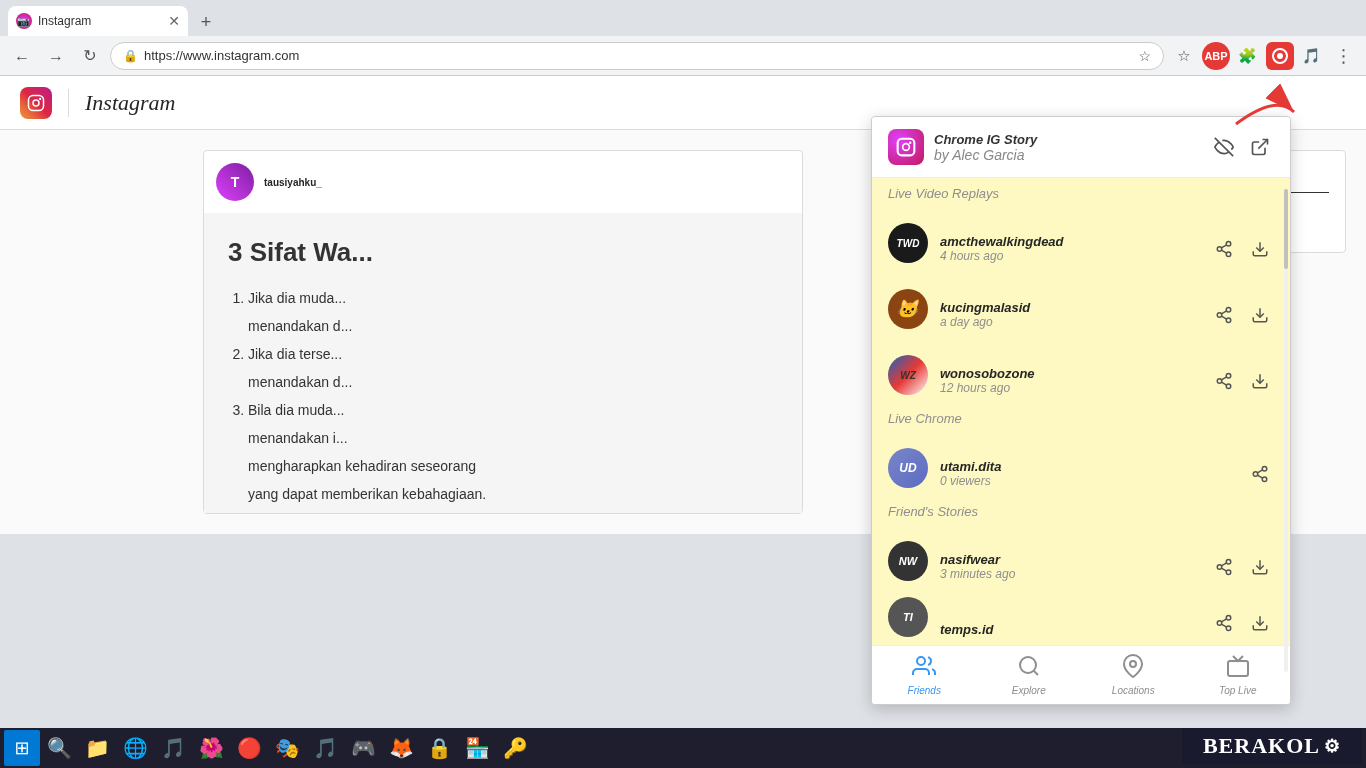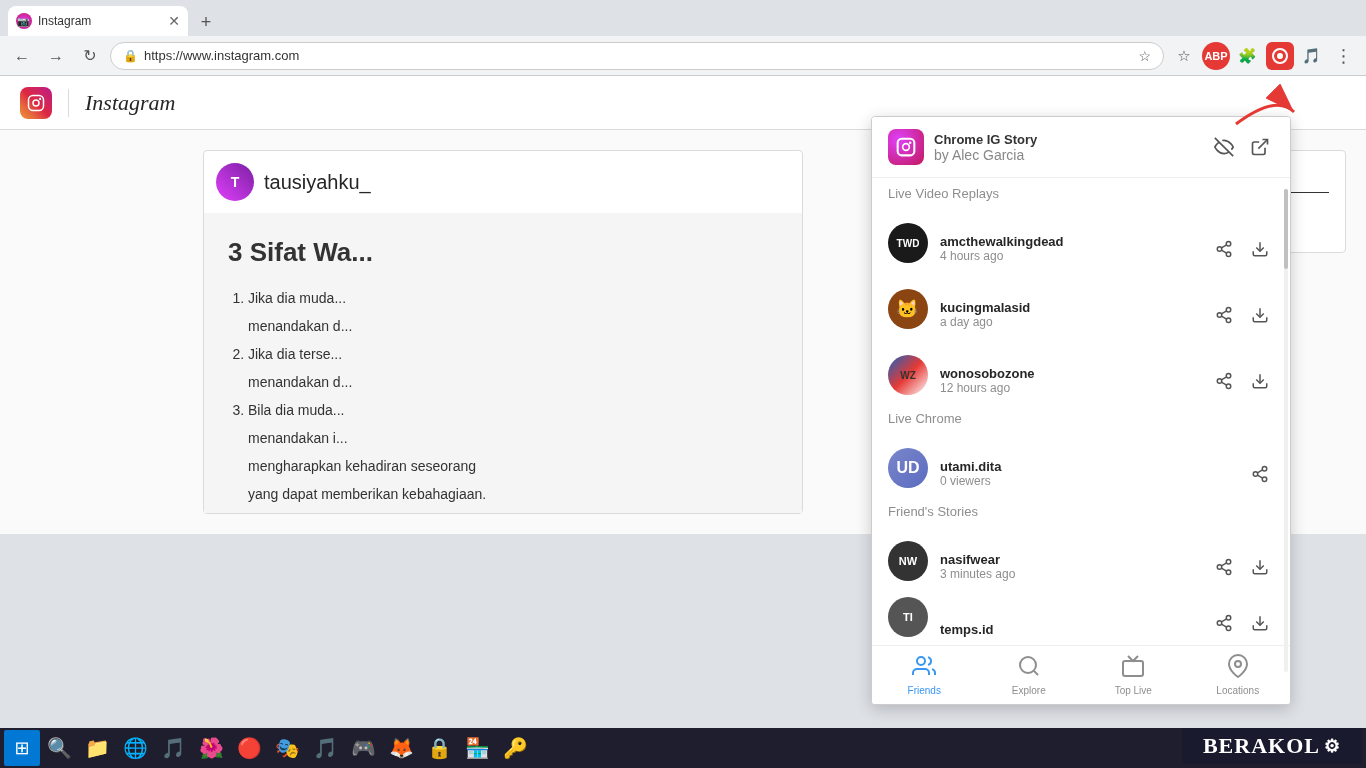--- a/index.html
+++ b/index.html
@@ -34,43 +34,43 @@
     .ig-logo-icon { width: 32px; height: 32px; background: linear-gradient(45deg, #f09433, #e6683c, #dc2743, #cc2366, #bc1888); border-radius: 8px; display: flex; align-items: center; justify-content: center; color: white; font-size: 18px; }
     .ig-divider { height: 28px; width: 1px; background: #dbdbdb; }
     .ig-logo-text { font-family: Georgia, serif; font-size: 22px; color: #262626; font-style: italic; }
 
     
     .ig-content { flex: 1; display: flex; overflow: hidden; }
     .ig-main { flex: 1; padding: 20px; overflow-y: auto; }
     .ig-post-card { background: #fff; border: 1px solid #dbdbdb; border-radius: 4px; max-width: 600px; margin: 0 auto; }
     .post-header { padding: 12px; display: flex; align-items: center; gap: 10px; }
     .post-avatar { width: 38px; height: 38px; border-radius: 50%; background: linear-gradient(45deg, #e040fb, #7b1fa2); display: flex; align-items: center; justify-content: center; color: white; font-size: 14px; font-weight: bold; }
-    .post-username { font-size: 20px; font-weight: normal; color: #262626; }
+    .post-username { font-size: 10px; font-weight: bold; color: #262626; }
     .post-image { width: 100%; background: #eab308; height: 300px; display: flex; align-items: center; justify-content: center; overflow: hidden; }
     .post-image-inner { width: 100%; height: 100%; background: #f5f5f5; display: flex; flex-direction: column; align-items: flex-start; justify-content: flex-start; padding: 24px; }
     .post-image-inner h2 { font-size: 26px; font-weight: bold; color: #333; margin-bottom: 16px; }
     .post-image-inner ol { margin-left: 20px; font-size: 14px; color: #333; line-height: 2; }
 
     
     .ig-sidebar { width: 360px; padding: 20px; }
     .search-panel { background: #fff; border: 1px solid #dbdbdb; border-radius: 4px; padding: 16px; }
     .search-input-wrap { border-bottom: 1px solid #333; margin-bottom: 12px; }
     .search-input { width: 100%; border: none; outline: none; font-size: 15px; color: #999; padding: 4px 0; background: transparent; }
     .search-btn { width: 100%; background: transparent; border: none; cursor: pointer; padding: 8px; display: flex; align-items: center; justify-content: center; gap: 6px; font-size: 13px; color: #003569; font-weight: bold; letter-spacing: 1px; }
-    .ig-story-popup { position: absolute; top: 40px; right: 75px; width: 420px; background: #ffffff; border: 1px solid #ccc; box-shadow: 0 4px 16px rgba(0,0,0,0.2); border-radius: 4px; pointer-events: all; display: flex; flex-direction: column; overflow: hidden; }
+    .ig-story-popup { position: absolute; top: 40px; right: 75px; width: 420px; background: #fef9c3; border: 1px solid #ccc; box-shadow: 0 4px 16px rgba(0,0,0,0.2); border-radius: 4px; pointer-events: all; display: flex; flex-direction: column; overflow: hidden; font-style: italic; }
     .popup-header { padding: 12px 16px; display: flex; align-items: center; gap: 10px; background: #fff; border-bottom: 1px solid #eee; }
     .popup-app-icon { width: 32px; height: 32px; background: radial-gradient(circle at 30% 30%, #e040fb, #c2185b); border-radius: 8px; }
     .popup-app-name { flex: 1; }
     .popup-app-title { font-size: 13px; font-weight: bold; color: #333; }
     .popup-app-sub { font-size: 14px; color: #888; }
     .popup-action-icons { display: flex; gap: 8px; align-items: center; }
     .popup-icon-btn { width: 28px; height: 28px; display: flex; align-items: center; justify-content: center; cursor: pointer; color: #555; font-size: 16px; }
     .popup-section-label { font-size: 13px; color: #8e8e8e; padding: 8px 16px 4px; }
     .popup-list-item { display: flex; align-items: flex-end; padding: 8px 16px; gap: 12px; }
-    .item-avatar { width: 40px; height: 40px; border-radius: 50%; flex-shrink: 0; display: flex; align-items: center; justify-content: center; color: white; font-size: 16px; font-weight: bold; }
+    .item-avatar { width: 40px; height: 40px; border-radius: 50%; flex-shrink: 0; display: flex; align-items: center; justify-content: center; color: white; font-size: 12px; font-weight: bold; }
     .item-info { flex: 1; }
     .item-name { font-size: 13px; font-weight: bold; color: #262626; margin-top: 21px; }
     .item-time { font-size: 12px; color: #8e8e8e; }
     .item-actions { display: flex; gap: 8px; align-items: center; }
     .item-action-btn { width: 28px; height: 28px; display: flex; align-items: center; justify-content: center; cursor: pointer; color: #555; font-size: 16px; }
     .popup-bottom-nav { display: flex; border-top: 1px solid #eee; background: #fff; }
     .popup-nav-item { flex: 1; display: flex; flex-direction: column; align-items: center; justify-content: center; padding: 8px 4px; cursor: pointer; font-size: 10px; color: #8e8e8e; gap: 2px; }
     .popup-nav-item.active { color: #3897f0; }
     .popup-nav-icon { font-size: 20px; }
     .popup-nav-label { font-size: 10px; }
@@ -381,34 +381,34 @@
             <svg width="24" height="24" viewBox="0 0 24 24" fill="none" stroke="#8e8e8e" stroke-width="2">
                 <circle cx="11" cy="11" r="8"></circle>
                 <line x1="21" y1="21" x2="16.65" y2="16.65"></line>
               </svg>
           </span>
           <span class="popup-nav-label">Explore</span>
         </div>
         <div class="popup-nav-item">
           <span class="popup-nav-icon">
             <svg width="24" height="24" viewBox="0 0 24 24" fill="none" stroke="#8e8e8e" stroke-width="2">
-                <rect x="2" y="7" width="20" height="15" rx="2" ry="2"></rect>
-                <polyline points="17 2 12 7 7 2"></polyline>
+                <path d="M21 10c0 7-9 13-9 13s-9-6-9-13a9 9 0 0118 0z"></path>
+                <circle cx="12" cy="10" r="3"></circle>
               </svg>
           </span>
-          <span class="popup-nav-label">Top Live</span>
+          <span class="popup-nav-label">Locations</span>
         </div>
         <div class="popup-nav-item">
           <span class="popup-nav-icon">
             <svg width="24" height="24" viewBox="0 0 24 24" fill="none" stroke="#8e8e8e" stroke-width="2">
-                <path d="M21 10c0 7-9 13-9 13s-9-6-9-13a9 9 0 0118 0z"></path>
-                <circle cx="12" cy="10" r="3"></circle>
+                <rect x="2" y="7" width="20" height="15" rx="2" ry="2"></rect>
+                <polyline points="17 2 12 7 7 2"></polyline>
               </svg>
           </span>
-          <span class="popup-nav-label">Locations</span>
+          <span class="popup-nav-label">Top Live</span>
         </div>
       </div>
 
       <div style="position:absolute;right:0;top:52px;width:8px;height:calc(100% - 104px);">
         <div style="width:4px;margin:0 auto;background:#f0f0f0;height:100%;border-radius:2px;">
           <div style="width:4px;background:#c0c0c0;border-radius:2px;height:80px;margin-top:20px;"></div>
         </div>
       </div>
     </div>
 

